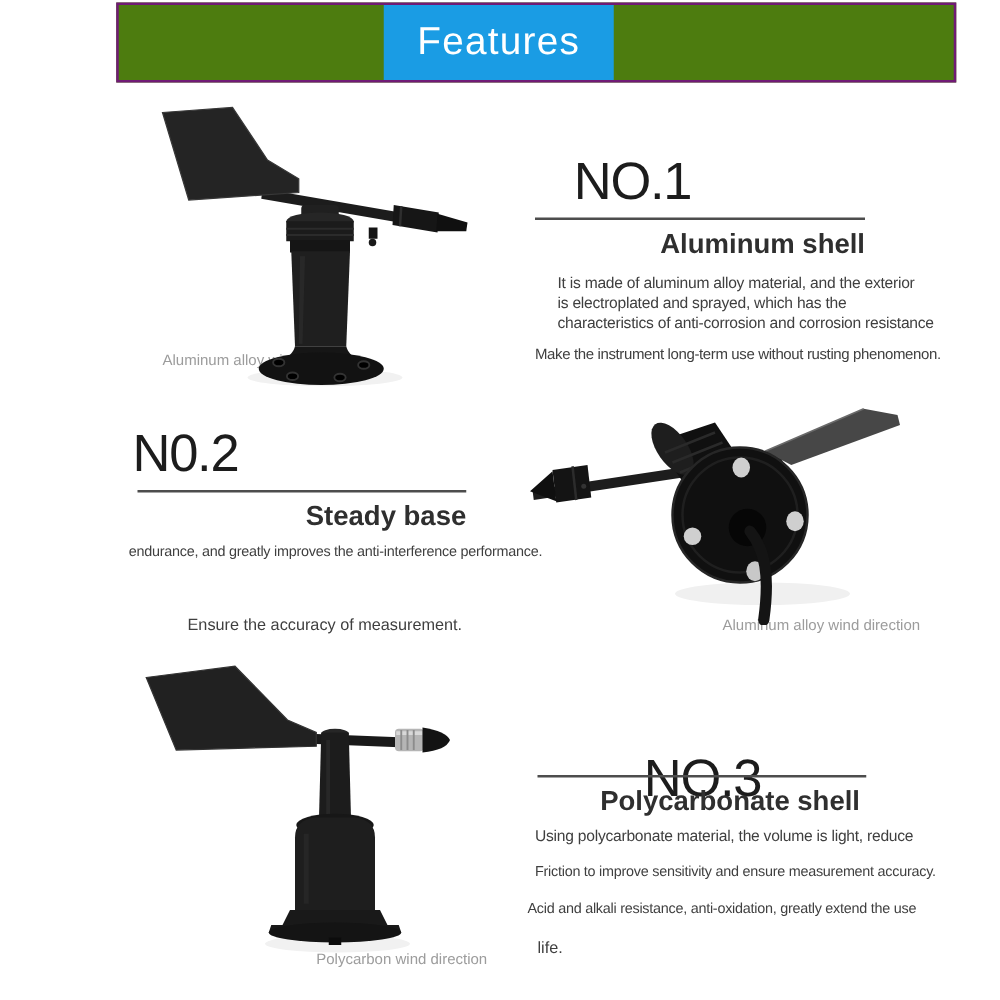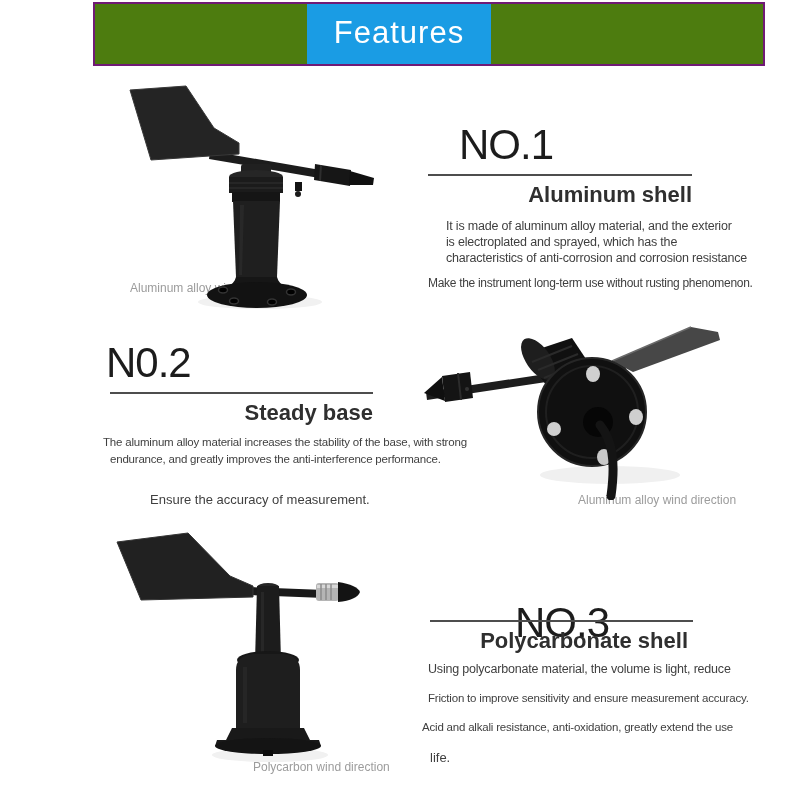--- a/index.html
+++ b/index.html
@@ -115,21 +115,20 @@
     </div>
     <div class="s1-note bodyline">Make the instrument long-term use without rusting phenomenon.</div>
   </div>
 
   <div>
     <h2 class="num s2-num">N0.2</h2>
     <div class="rule s2-rule"></div>
     <h3 class="sub s2-sub">Steady base</h3>
 
     <div class="s2-body">
-      <div class="bodyline">The aluminum alloy material increases the stability of the base, with strong</div>
       <div class="bodyline">endurance, and greatly improves the anti-interference performance.</div>
     </div>
     <div class="s2-note bodyline">Ensure the accuracy of measurement.</div>
 
     <div class="caption s2-caption">Aluminum alloy wind direction</div>
 
     <svg class="product s2-img" width="330" height="190" viewBox="0 0 330 190">
       <ellipse cx="190" cy="165" rx="70" ry="9" fill="#f0f0f0"></ellipse>
       <path d="M6,82 L205,52 L206,60 L7,90 Z" fill="#1d1d1d"></path>
       <polygon points="192,51 271,17 298,22 300,30 213,62" fill="#474747"></polygon>

